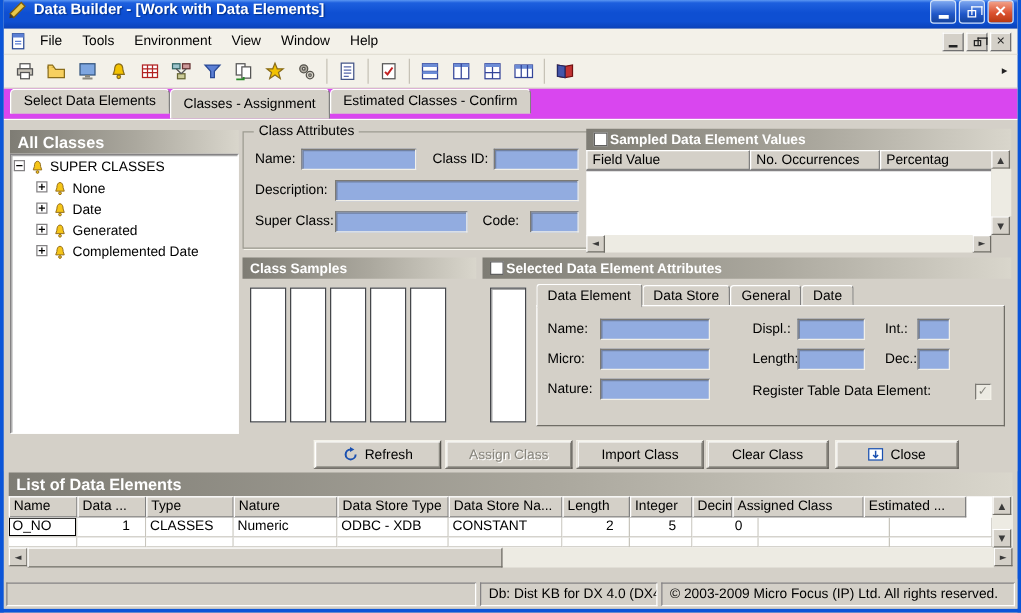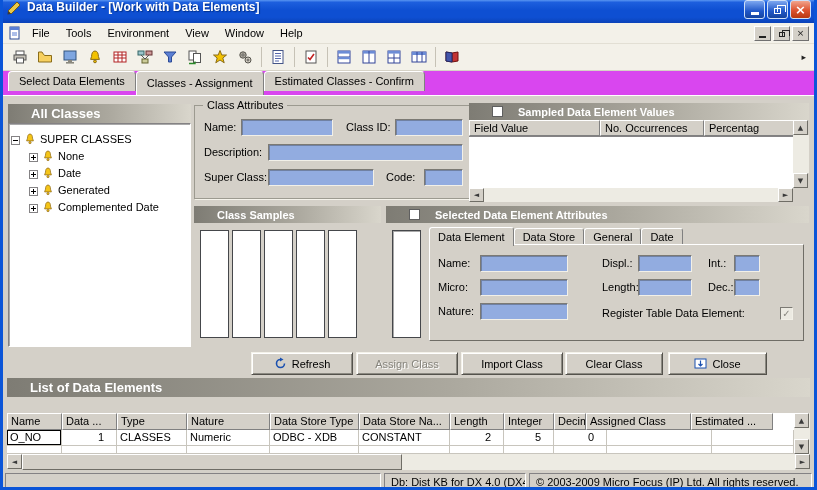--- a/index.html
+++ b/index.html
@@ -35,30 +35,30 @@
   .toolbar-arrow{margin-left:auto;font-size:9px;color:#222;padding-right:3px;font-family:"DejaVu Sans",sans-serif}
 
   
   .tabstrip{display:flex;align-items:flex-start;height:24px;background:#d946ef;padding-left:5px;flex:none;position:relative;z-index:2}
   .tab{height:20px;line-height:19px;padding:0 10px;background:#D4D0C8;border:1px solid #808080;border-bottom:none;
     border-top-left-radius:4px;border-top-right-radius:4px;border-top-color:#fff;border-left-color:#fff;white-space:nowrap;cursor:default}
   .tab.active{height:24px;line-height:22px;margin-bottom:-1px;position:relative;z-index:3;background:#D4D0C8}
 
   
   .content{position:relative;height:282px;background:#D4D0C8;border-top:1px solid #fff;flex:none}
-  .ph{display:flex;align-items:center;background:linear-gradient(90deg,#7E7C74 0%,#ABA89E 55%,#D9D6CC 100%);color:#fff;font-weight:bold;padding:0 23px;white-space:nowrap;overflow:hidden}
+  .ph{display:flex;align-items:center;background:linear-gradient(90deg,#7E7C74 0%,#ABA89E 55%,#D9D6CC 100%);color:#fff;font-weight:bold;padding:0 6px;white-space:nowrap;overflow:hidden}
   .ph.big{font-size:13px;height:19px}
-  .ph.small{font-size:11px;height:17px;gap:15px}
+  .ph.small{font-size:11px;height:17px;gap:2px}
   .hcheck{width:11px;height:11px;background:#fff;border:1px solid #5F5F5F;flex:none}
   .sunken{border:1px solid;border-color:#848284 #FFFFFF #FFFFFF #848284;box-shadow:inset 1px 1px 0 rgba(64,64,64,.45)}
 
   
   .allclasses{position:absolute;left:5px;top:8px;width:183px;height:243px}
   .tree{position:absolute;left:0;right:0;top:19px;bottom:0;background:#fff;padding:4px 2px;overflow:hidden}
-  .tnode{display:flex;align-items:flex-end;height:17px;gap:4px;white-space:nowrap;cursor:default}
+  .tnode{display:flex;align-items:flex-start;height:17px;gap:4px;white-space:nowrap;cursor:default}
   .tnode.child{padding-left:18px}
   .expander{width:9px;height:9px;border:1px solid #848284;background:#fff;position:relative;flex:none}
   .expander::before{content:"";position:absolute;left:1px;right:1px;top:3px;height:1px;background:#000}
   .expander.plus::after{content:"";position:absolute;top:1px;bottom:1px;left:3px;width:1px;background:#000}
 
   
   .groupbox{position:absolute;border:1px solid #9C9A90;box-shadow:1px 1px 0 #F4F2EA}
   .legend{position:absolute;top:-8px;left:8px;background:#D4D0C8;padding:0 4px;line-height:14px}
   .lbl{position:absolute;line-height:17px;white-space:nowrap}
   .bluefield{position:absolute;height:17px;background:#92ACE0;border:1px solid;border-color:#7C7A74 #F2F0E8 #F2F0E8 #7C7A74;
@@ -82,21 +82,21 @@
 
   .cb{position:absolute;width:13px;height:13px;background:#ECEAE2;border:1px solid;border-color:#7C7A74 #F2F0E8 #F2F0E8 #7C7A74;
     display:flex;align-items:center;justify-content:center;font-size:10px;color:#8A8880;font-family:"DejaVu Sans",sans-serif}
 
   
   .pbtn{position:absolute;height:23px;background:#D4D0C8;border:1px solid;border-color:#F4F2EA #54524C #54524C #F4F2EA;
     box-shadow:inset 1px 1px 0 #fff, inset -1px -1px 0 #8C8A82;display:flex;align-items:center;justify-content:center;gap:5px;cursor:default}
   .pbtn.disabled{color:#87857D;text-shadow:1px 1px 0 #fff}
 
   
-  .list-title{margin:1px 4px 16px;flex:none}
+  .list-title{margin:1px 4px 0;flex:none}
   .table-wrap{position:relative;height:41px;margin:0 4px;flex:none;background:#fff}
   .thead{display:flex;width:787px}
   .th{flex:none;background:#D4D0C8;border:1px solid;border-color:#fff #808080 #808080 #fff;padding:0 3px;line-height:15px;height:17px;white-space:nowrap;overflow:hidden;cursor:default}
   .trows{width:787px;height:24px;background:#fff;overflow:hidden}
   .trow{display:flex;height:16px}
   .td{flex:none;border-right:1px solid #C8C5BD;border-bottom:1px solid #C8C5BD;padding:0 3px;line-height:15px;white-space:nowrap;overflow:hidden;background:#fff}
   .td.num{text-align:right;padding-right:12px}
   .td.focus{box-shadow:inset 0 0 0 1px #000}
   .vsb{position:absolute;right:0;top:0;width:16px;height:41px;display:flex;flex-direction:column;background:#EDEBE3}
   .hsb{display:flex;width:803px;margin:0 4px;height:16px;flex:none}

